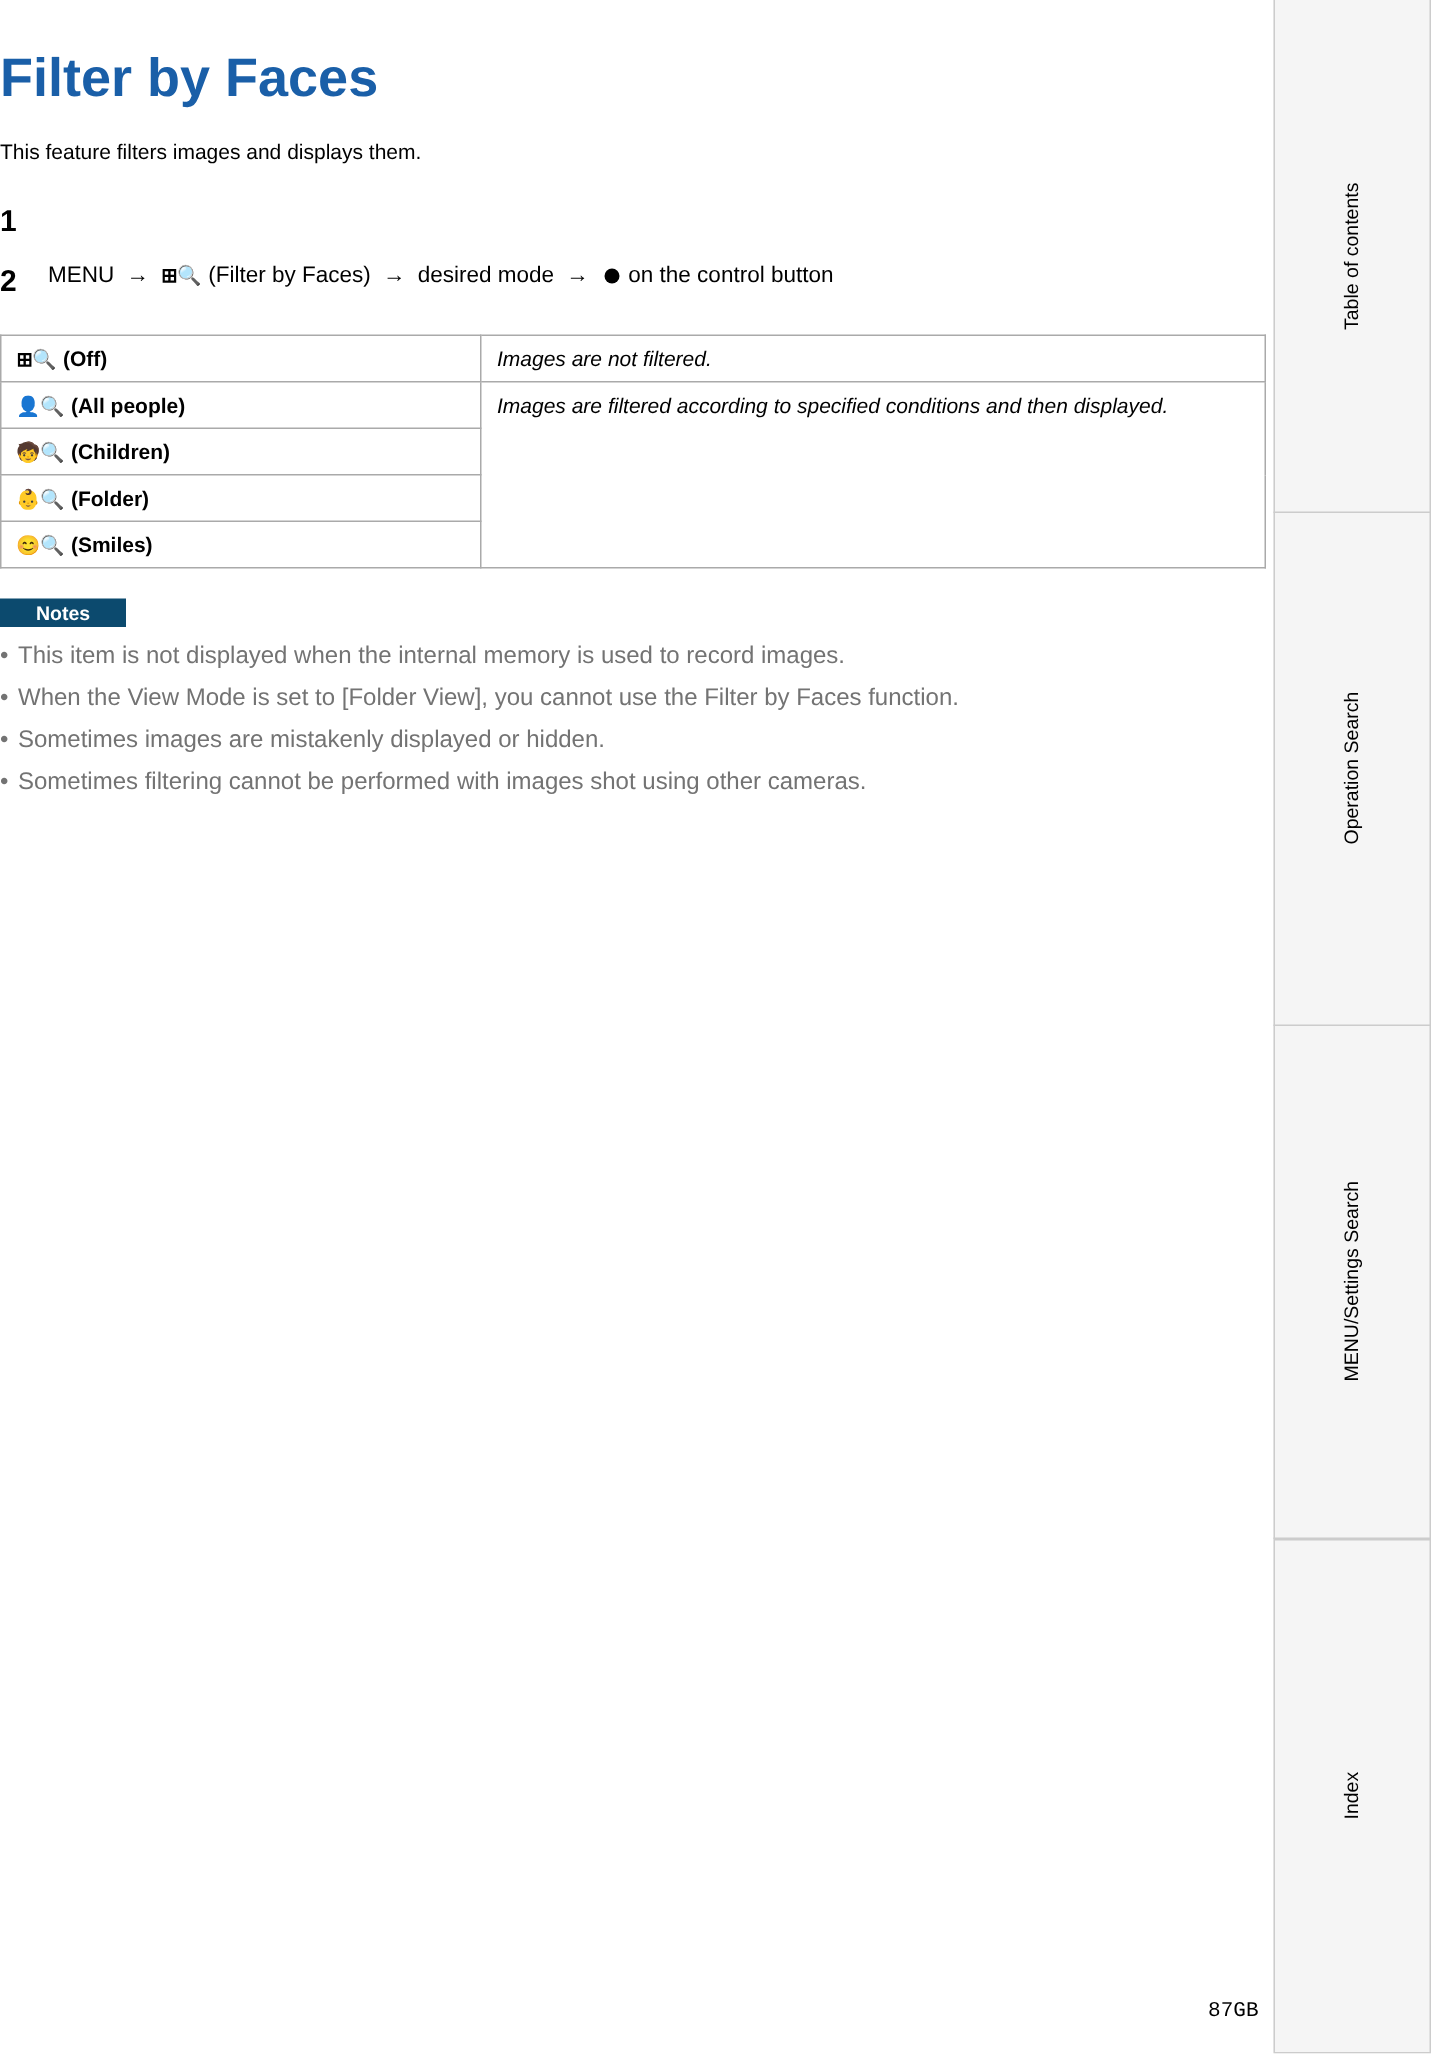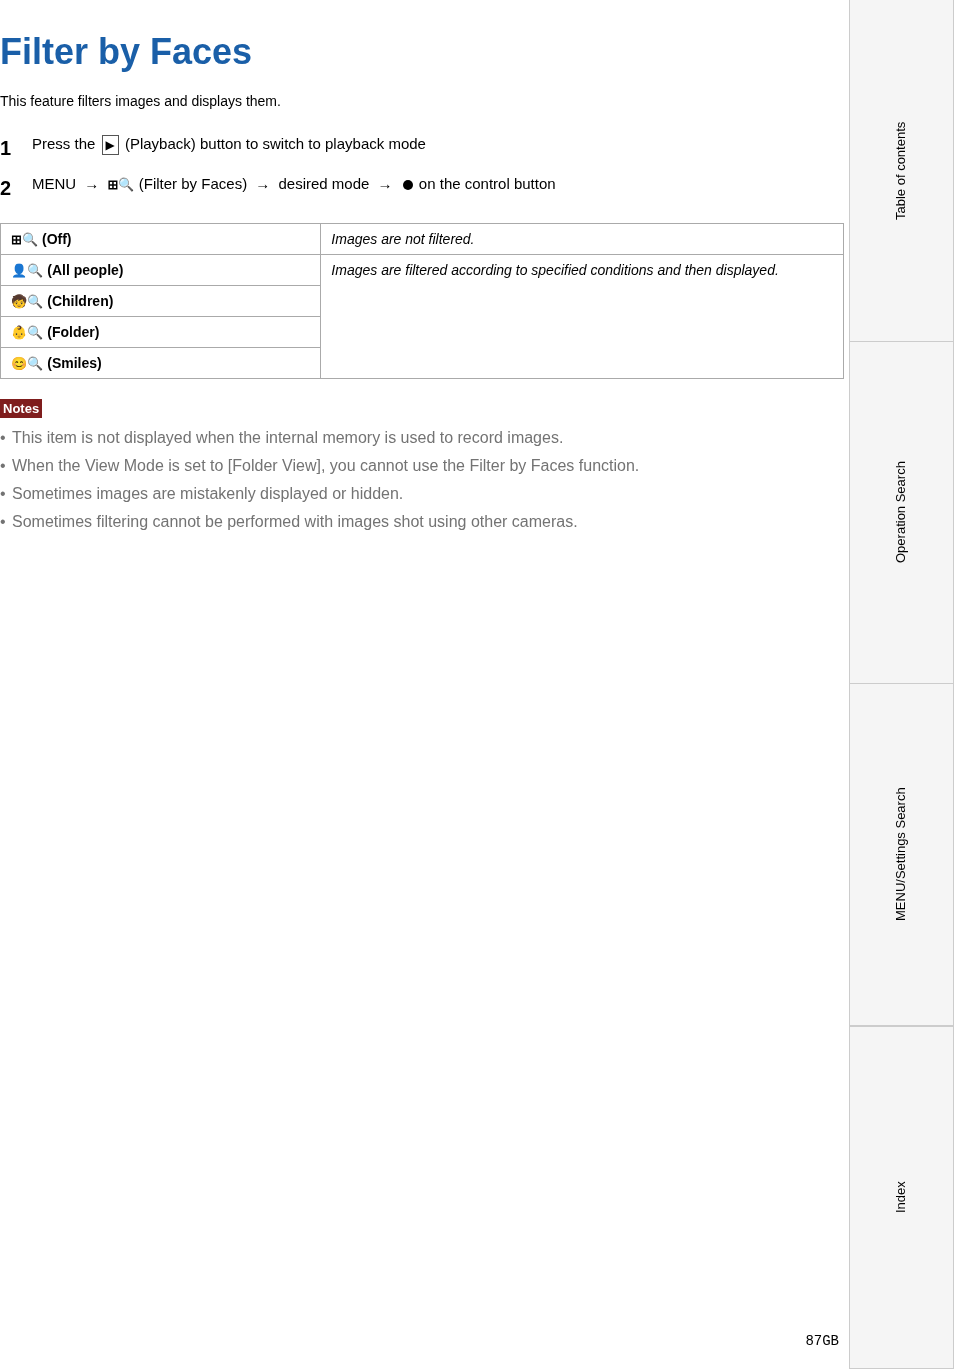--- a/index.html
+++ b/index.html
@@ -103,25 +103,25 @@
       font-style: italic;
     }
 
     
     .notes-section {
       margin-top: 16px;
     }
 
     .notes-badge {
       display: inline-block;
-      background: #7f1d1d;
+      background: #0c4a6e;
       color: #fff;
       font-size: 13px;
       font-weight: bold;
-      padding: 2px 3px;
+      padding: 2px 24px;
       margin-bottom: 8px;
     }
 
     .notes-list {
       list-style: none;
       padding: 0;
       margin: 0;
     }
 
     .notes-list li {
@@ -195,23 +195,20 @@
 <div class="main-content">
 
   <h1 class="page-title">Filter by Faces</h1>
 
   <p class="intro-text">This feature filters images and displays them.</p>
 
   <div class="steps">
 
     <div class="step">
       <span class="step-number">1</span>
-      <span class="step-text">
-        Press the <span class="playback-icon">▶</span> (Playback) button to switch to playback mode
-      </span>
     </div>
 
     <div class="step">
       <span class="step-number">2</span>
       <span class="step-text">
         MENU <span class="arrow">→</span>
         <span style="font-size:13px; font-weight:bold;">⊞🔍</span> (Filter by Faces)
         <span class="arrow">→</span> desired mode
         <span class="arrow">→</span>
         <span class="bullet-circle"></span> on the control button

